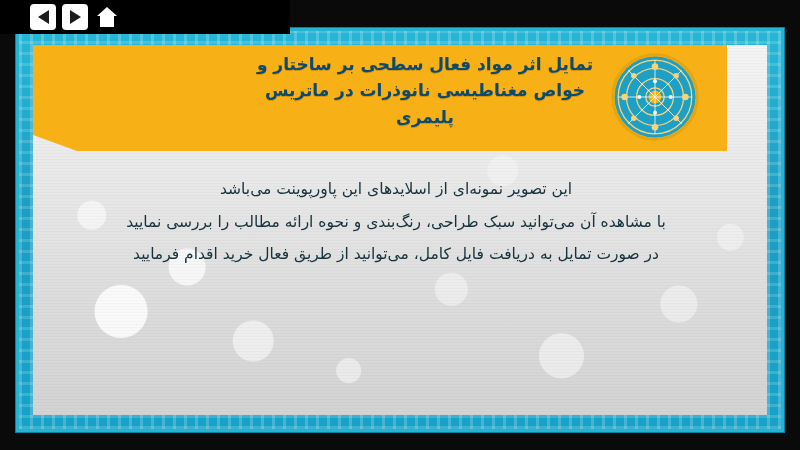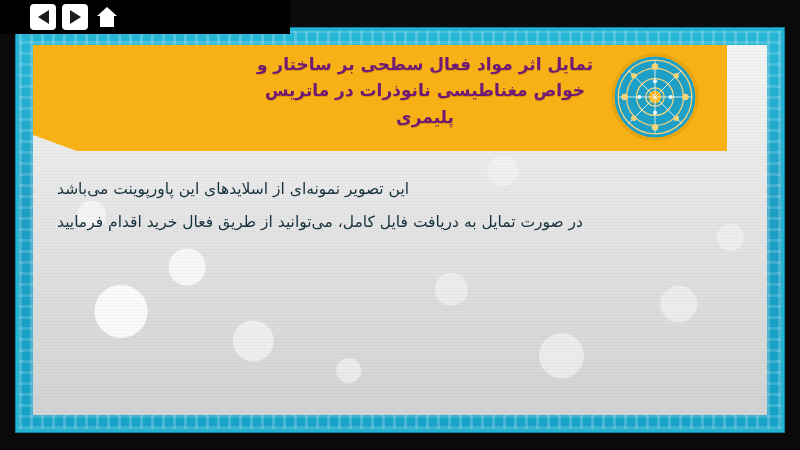--- a/index.html
+++ b/index.html
@@ -138,21 +138,21 @@
     left: 0;
     width: 694px;
     min-height: 106px;
     background: #f7b117;
     z-index: 6;
     padding: 6px 30px 10px 120px;
     box-sizing: border-box;
     clip-path: polygon(0 0, 100% 0, 100% 100%, 44px 100%, 0 calc(100% - 16px));
   }
   #title-text {
-    color: #701a75;
+    color: #0c4a6e;
     font-family: "DejaVu Sans", sans-serif;
     font-size: 17px;
     font-weight: bold;
     line-height: 1.55;
     text-align: center;
     direction: rtl;
     text-shadow: 0 1px 0 rgba(170,110,0,.45);
     white-space: pre-line;
   }
 
@@ -175,21 +175,21 @@
     z-index: 5;
     direction: rtl;
     text-align: right;
   }
   .body-line {
     color: #15313c;
     font-family: "DejaVu Sans", sans-serif;
     font-size: 15.5px;
     line-height: 2.1;
     white-space: nowrap;
-    text-align: left;
+    text-align: center;
     padding-right: 8px;
   }
 </style>
 </head>
 <body>
 
 <div id="stage">
 
   <div id="topbar">
     <div class="navbtn" id="nav-prev">
@@ -243,19 +243,20 @@
               <circle cx="50" cy="67" r="2.2"></circle>
             <circle cx="33" cy="50" r="2.2"></circle>
               <circle cx="67" cy="50" r="2.2"></circle>
           </g>
           <circle cx="50" cy="50" r="46" fill="none" stroke="#e6a40f" stroke-width="3"></circle>
         </svg>
       </div>
 
       <div id="body-block">
         <div class="body-line">این تصویر نمونه‌ای از اسلایدهای این پاورپوینت می‌باشد</div>
+        <div class="body-line">با مشاهده آن می‌توانید سبک طراحی، رنگ‌بندی و نحوه ارائه مطالب را بررسی نمایید</div>
         <div class="body-line">در صورت تمایل به دریافت فایل کامل، می‌توانید از طریق فعال خرید اقدام فرمایید</div>
       </div>
 
     </div>
   </div>
 
 </div>
 
 </body></html>

